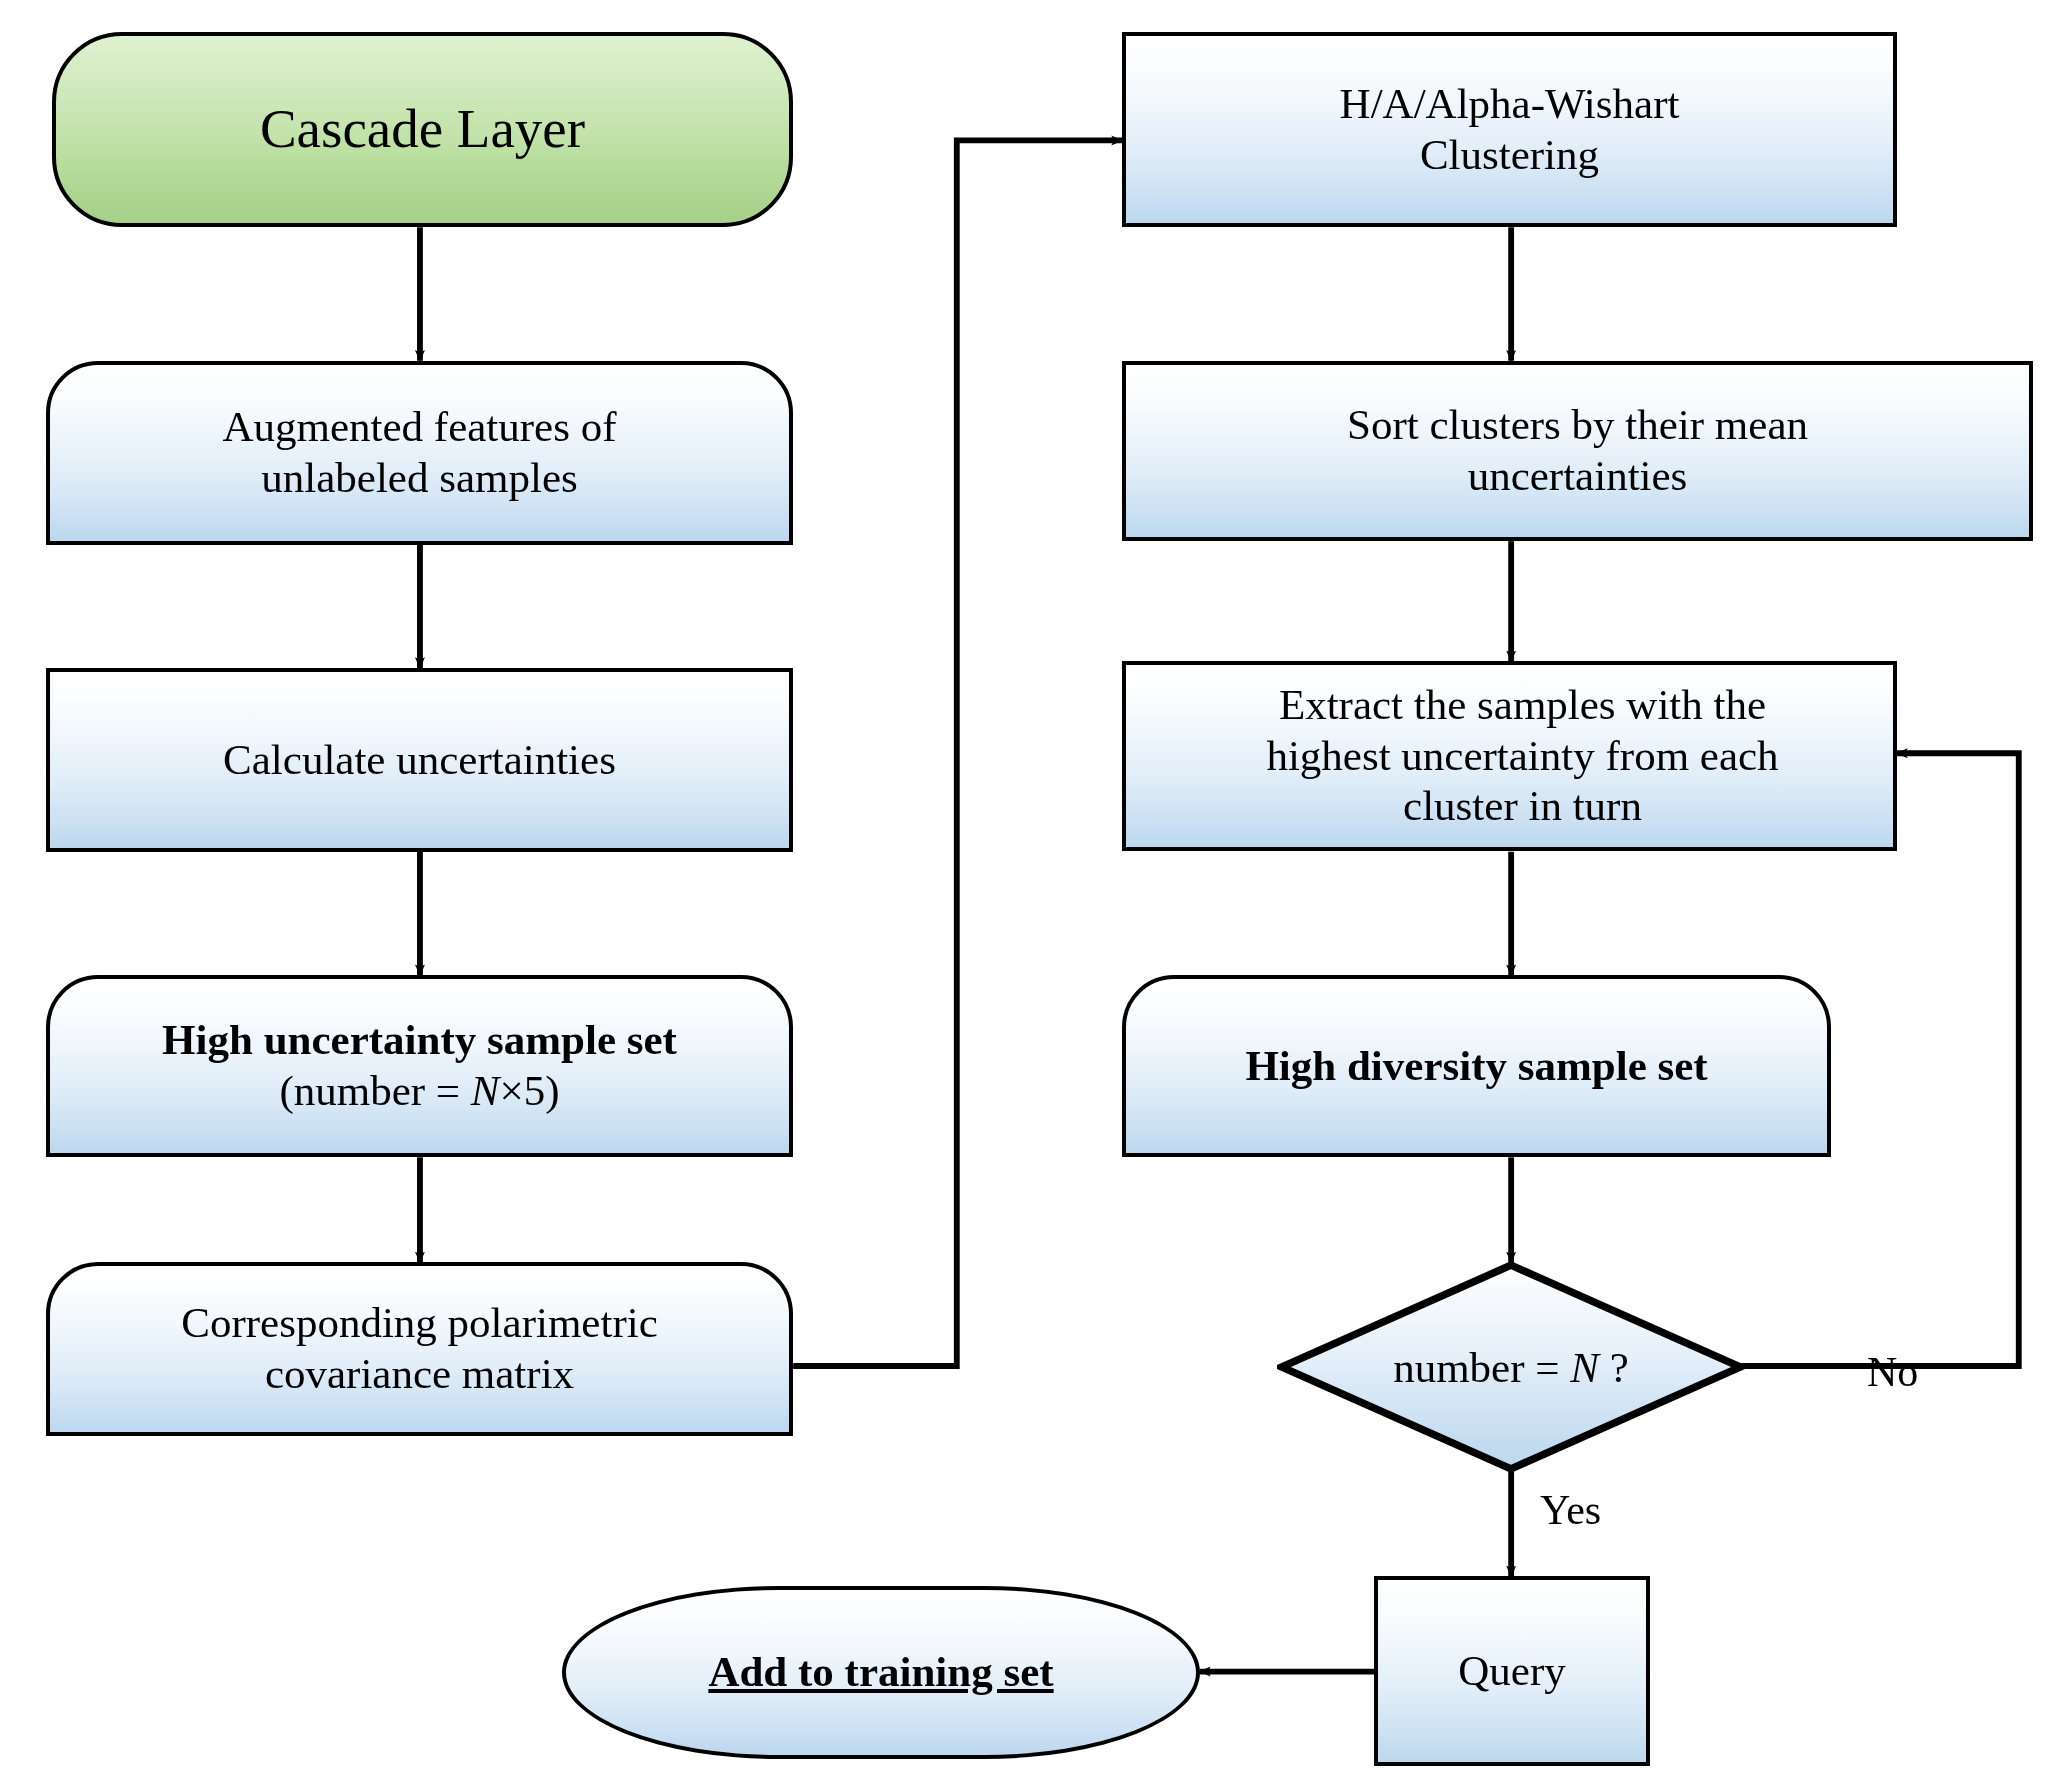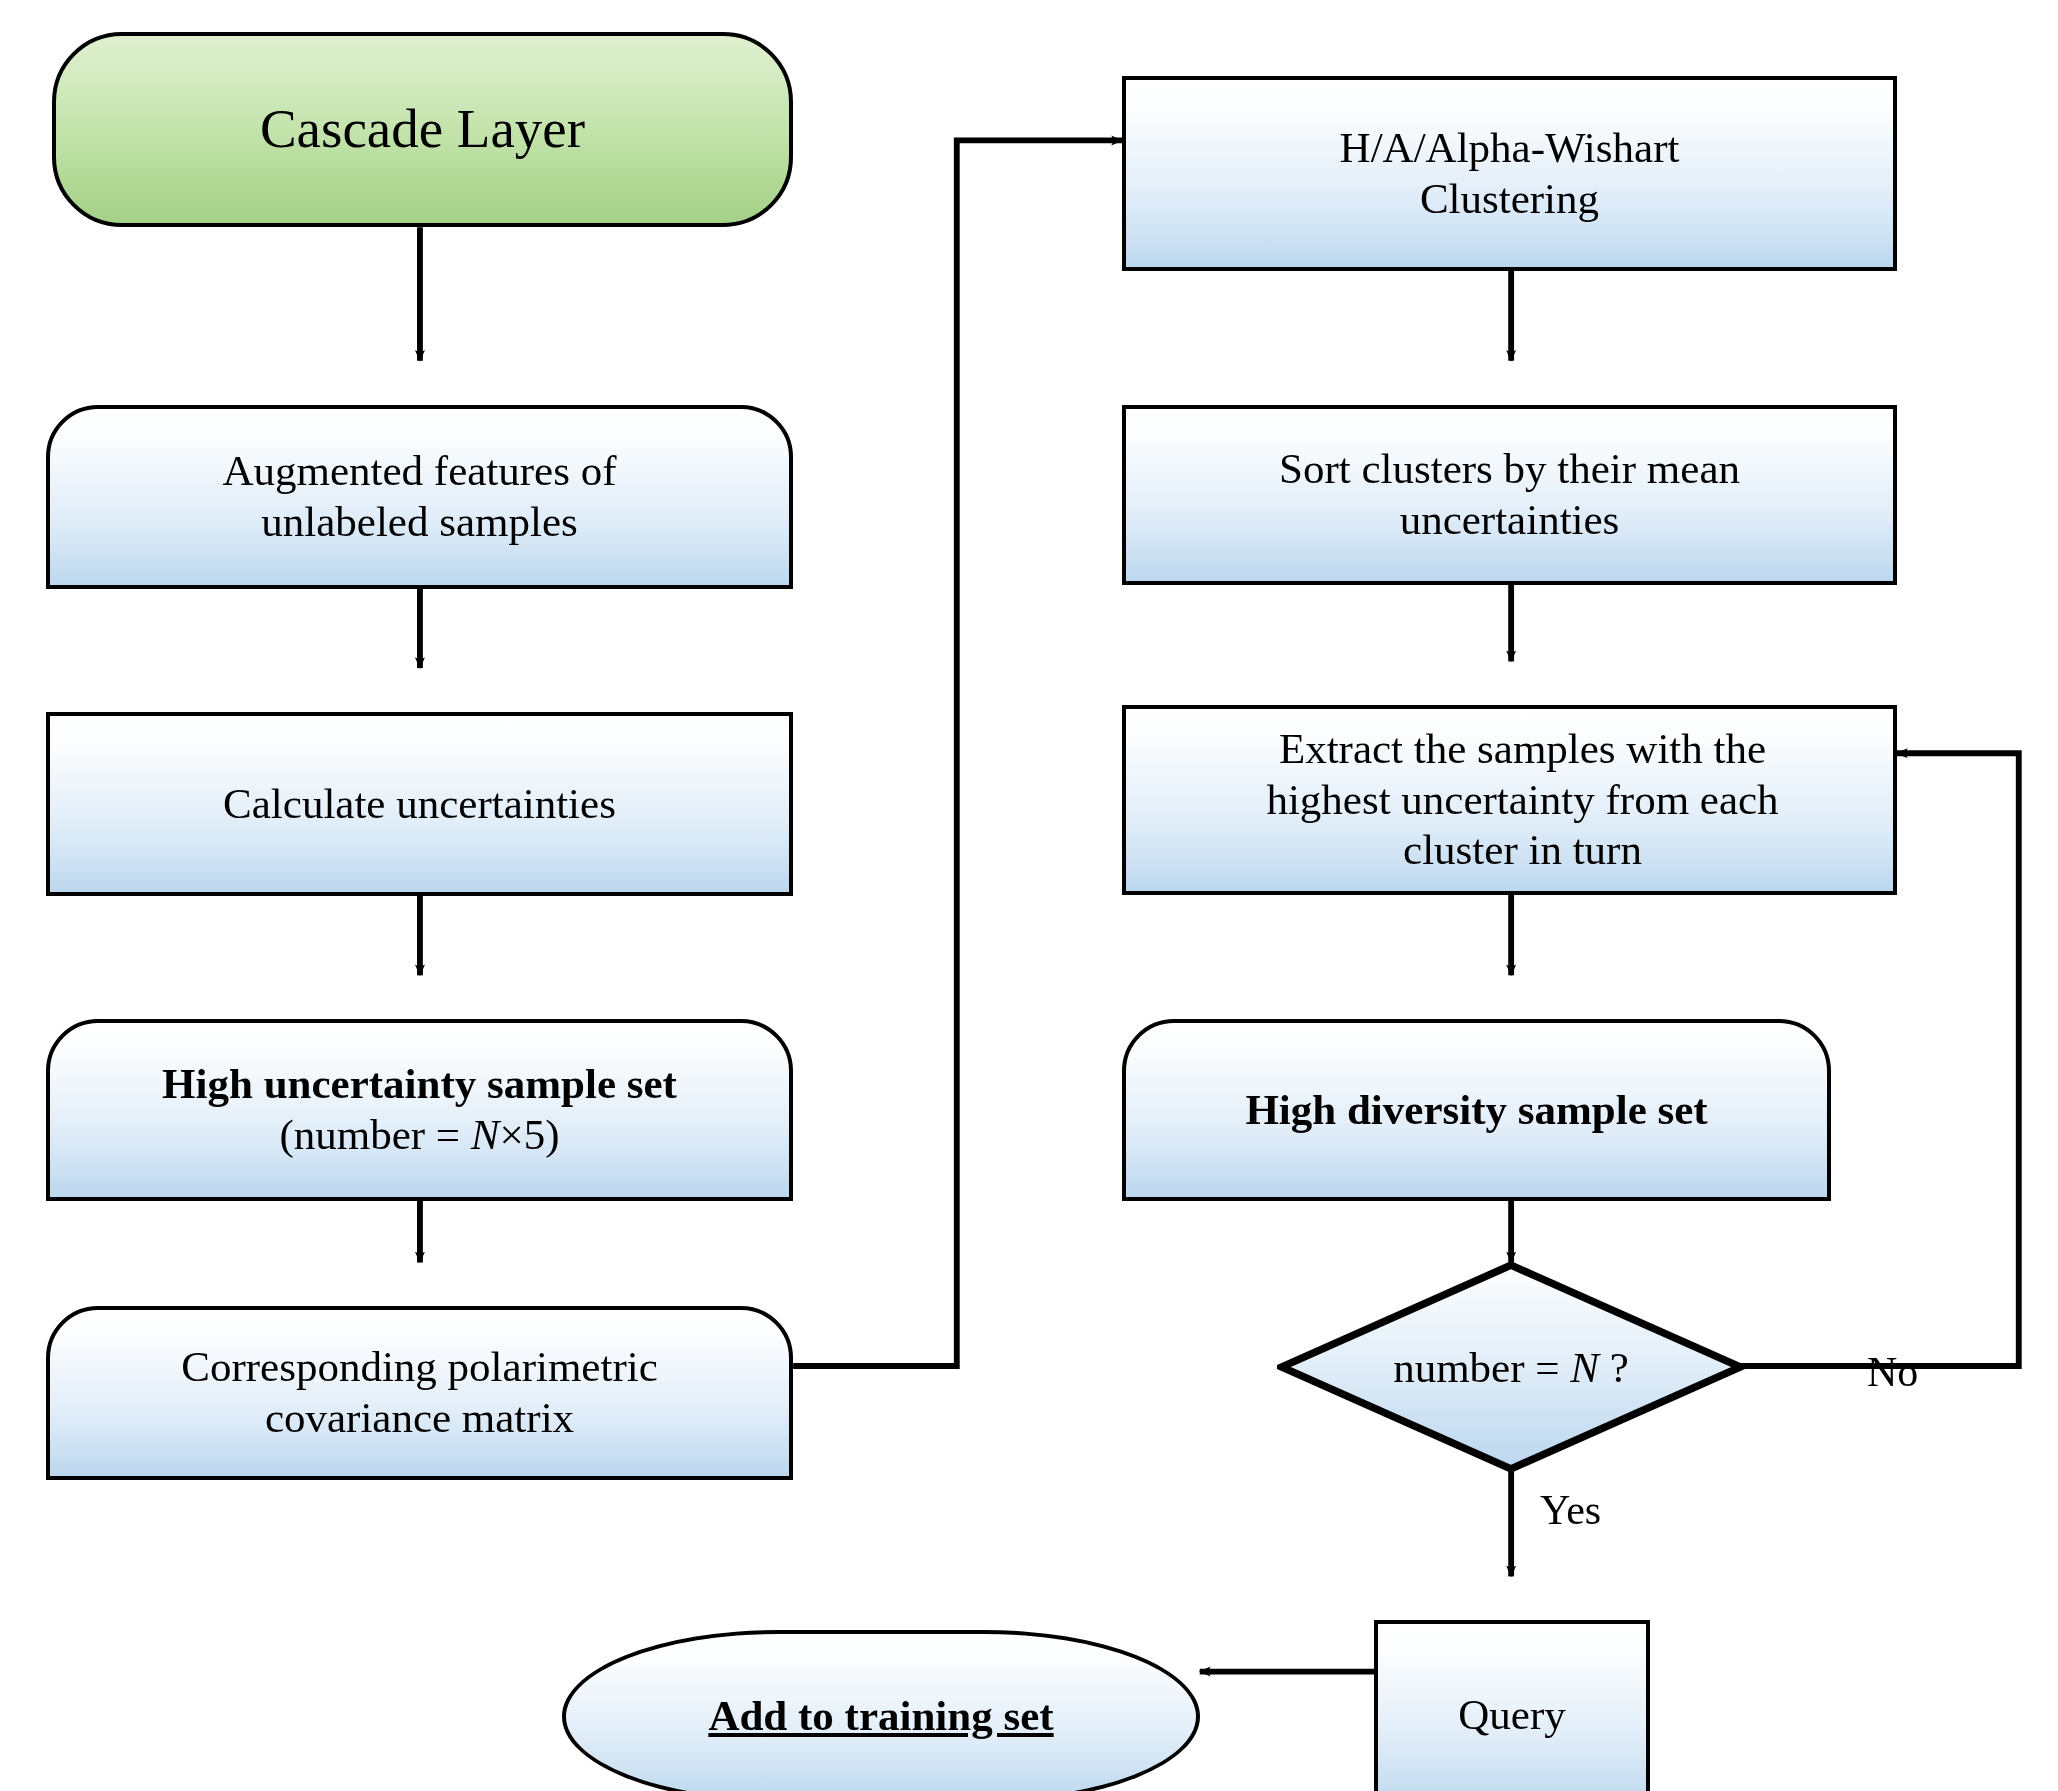--- a/index.html
+++ b/index.html
@@ -18,21 +18,20 @@
     text-align:center;
     border:4.2px solid #000000;
     line-height:1.18;
     z-index:3;
   }
   .node .txt{display:block;padding:0 11.7px;width:100%;}
 
   .blue{
     background:linear-gradient(to bottom,
       #ffffff 0%, #fbfdfe 16%, #eef5fb 40%, #dfecf8 64%, #cbe0f2 86%, #bcd7ee 100%);
-    margin-top:44px;
   }
   .green{
     background:linear-gradient(to bottom,
       #dff0d0 0%, #d4ebc1 22%, #c3e3ab 52%, #b1d895 78%, #a6d189 100%);
   }
 
   
   .r-all   {border-radius:70px;}
   .r-top   {border-radius:52px 52px 0 0;}
   .r-none  {border-radius:0;}
@@ -123,21 +122,21 @@
     </span>
   </div>
 
   <div class="node blue r-none fs-body" style="left:1122px;top:32px;width:775px;height:195px;">
     <span class="txt">
       <span>H/A/Alpha-Wishart</span><br>
       <span>Clustering</span>
     </span>
   </div>
 
-  <div class="node blue r-none fs-body" style="left:1122px;top:361px;width:775px;height:180px;">
+  <div class="node blue r-none fs-body" style="left:1122px;top:361px;width:911px;height:180px;">
     <span class="txt">
       <span>Sort clusters by their mean</span><br>
       <span>uncertainties</span>
     </span>
   </div>
 
   <div class="node blue r-none fs-body" style="left:1122px;top:661px;width:775px;height:190px;padding-left:26px;">
     <span class="txt">
       <span>Extract the samples with the</span><br>
       <span>highest uncertainty from each</span><br>

